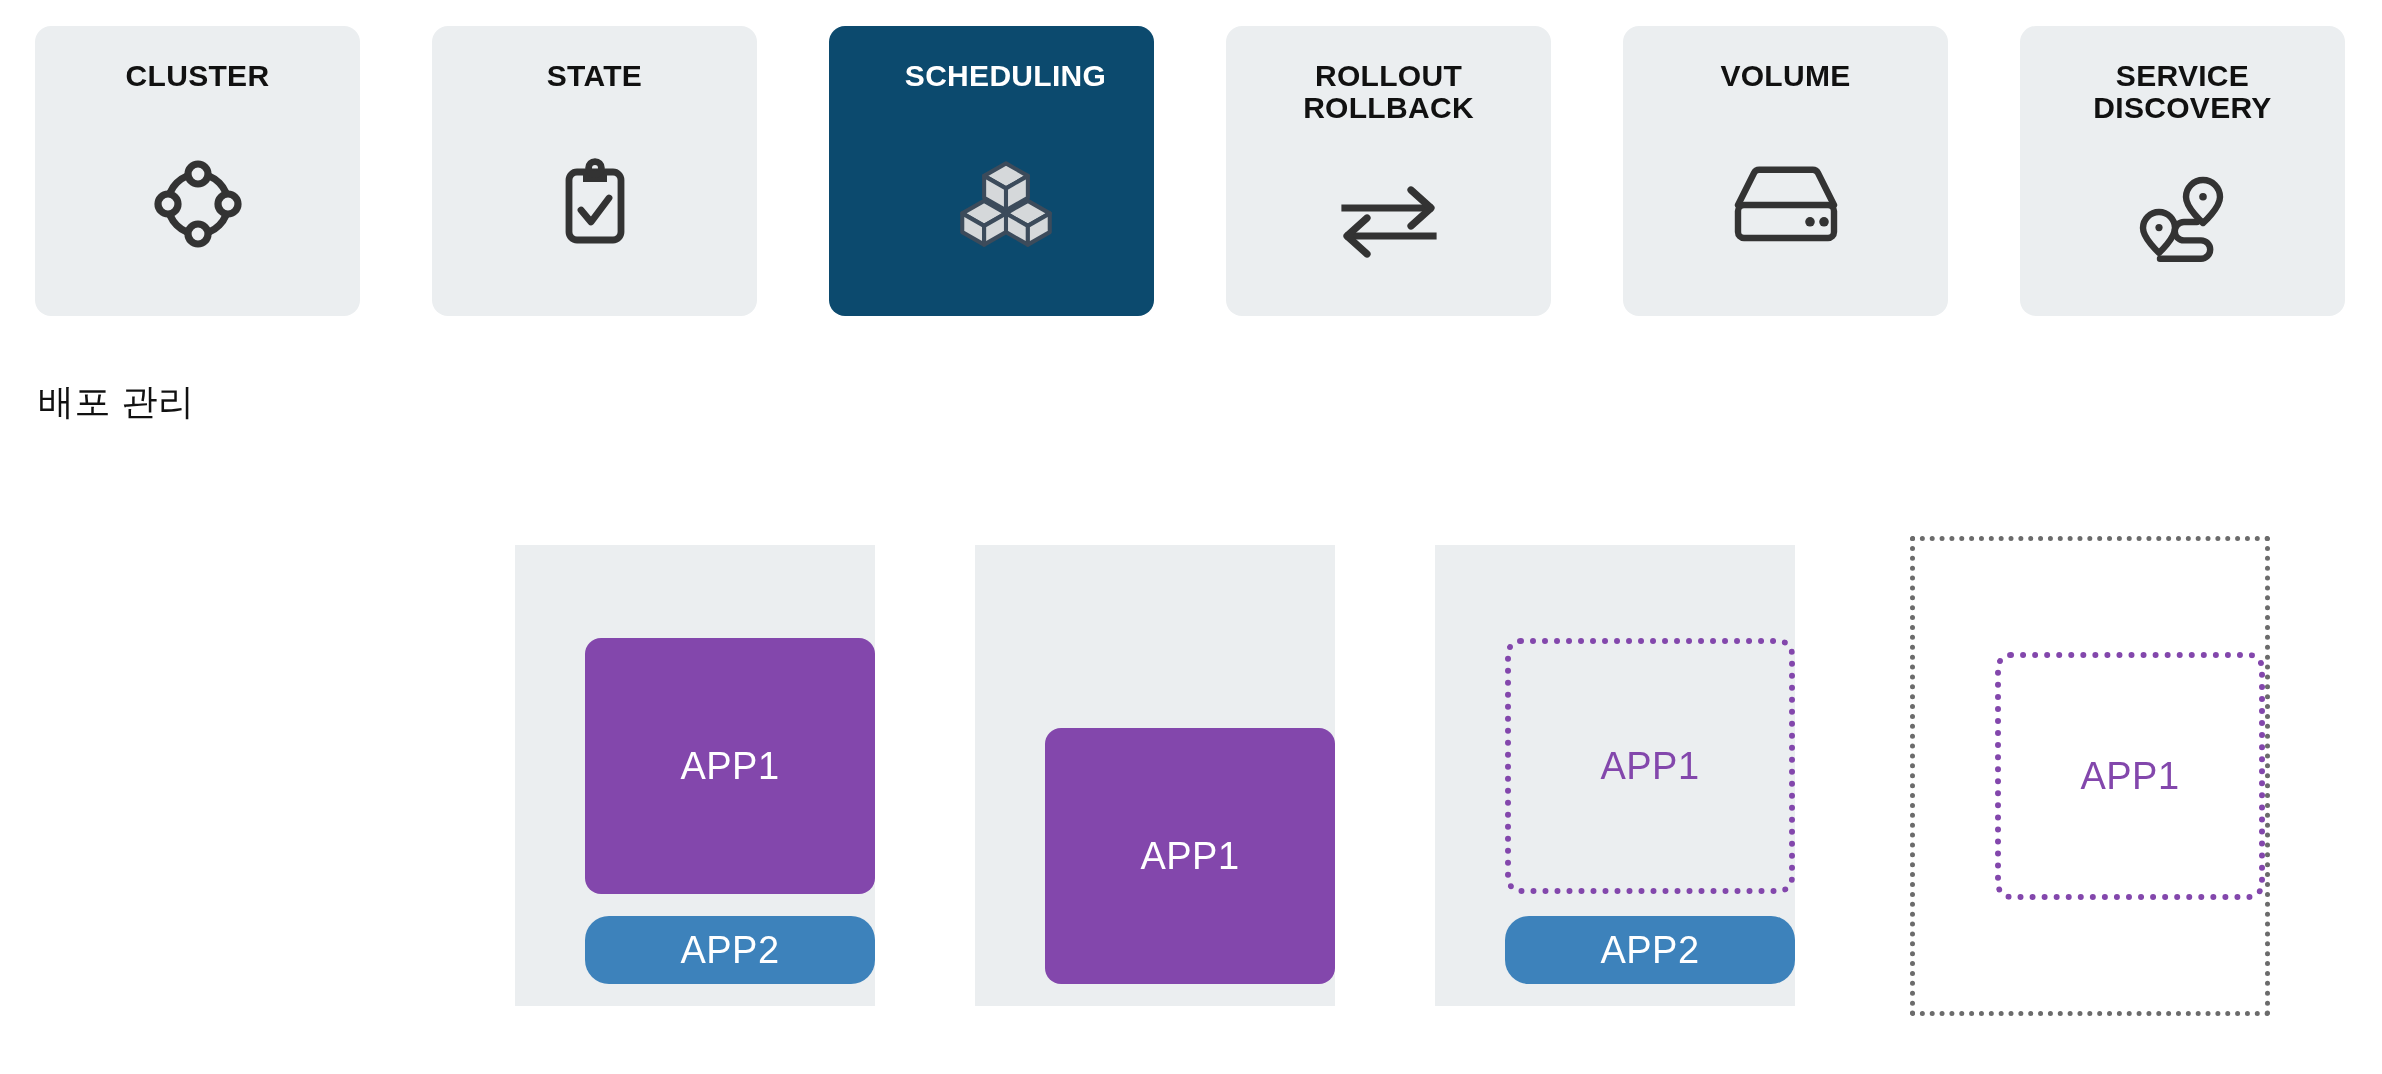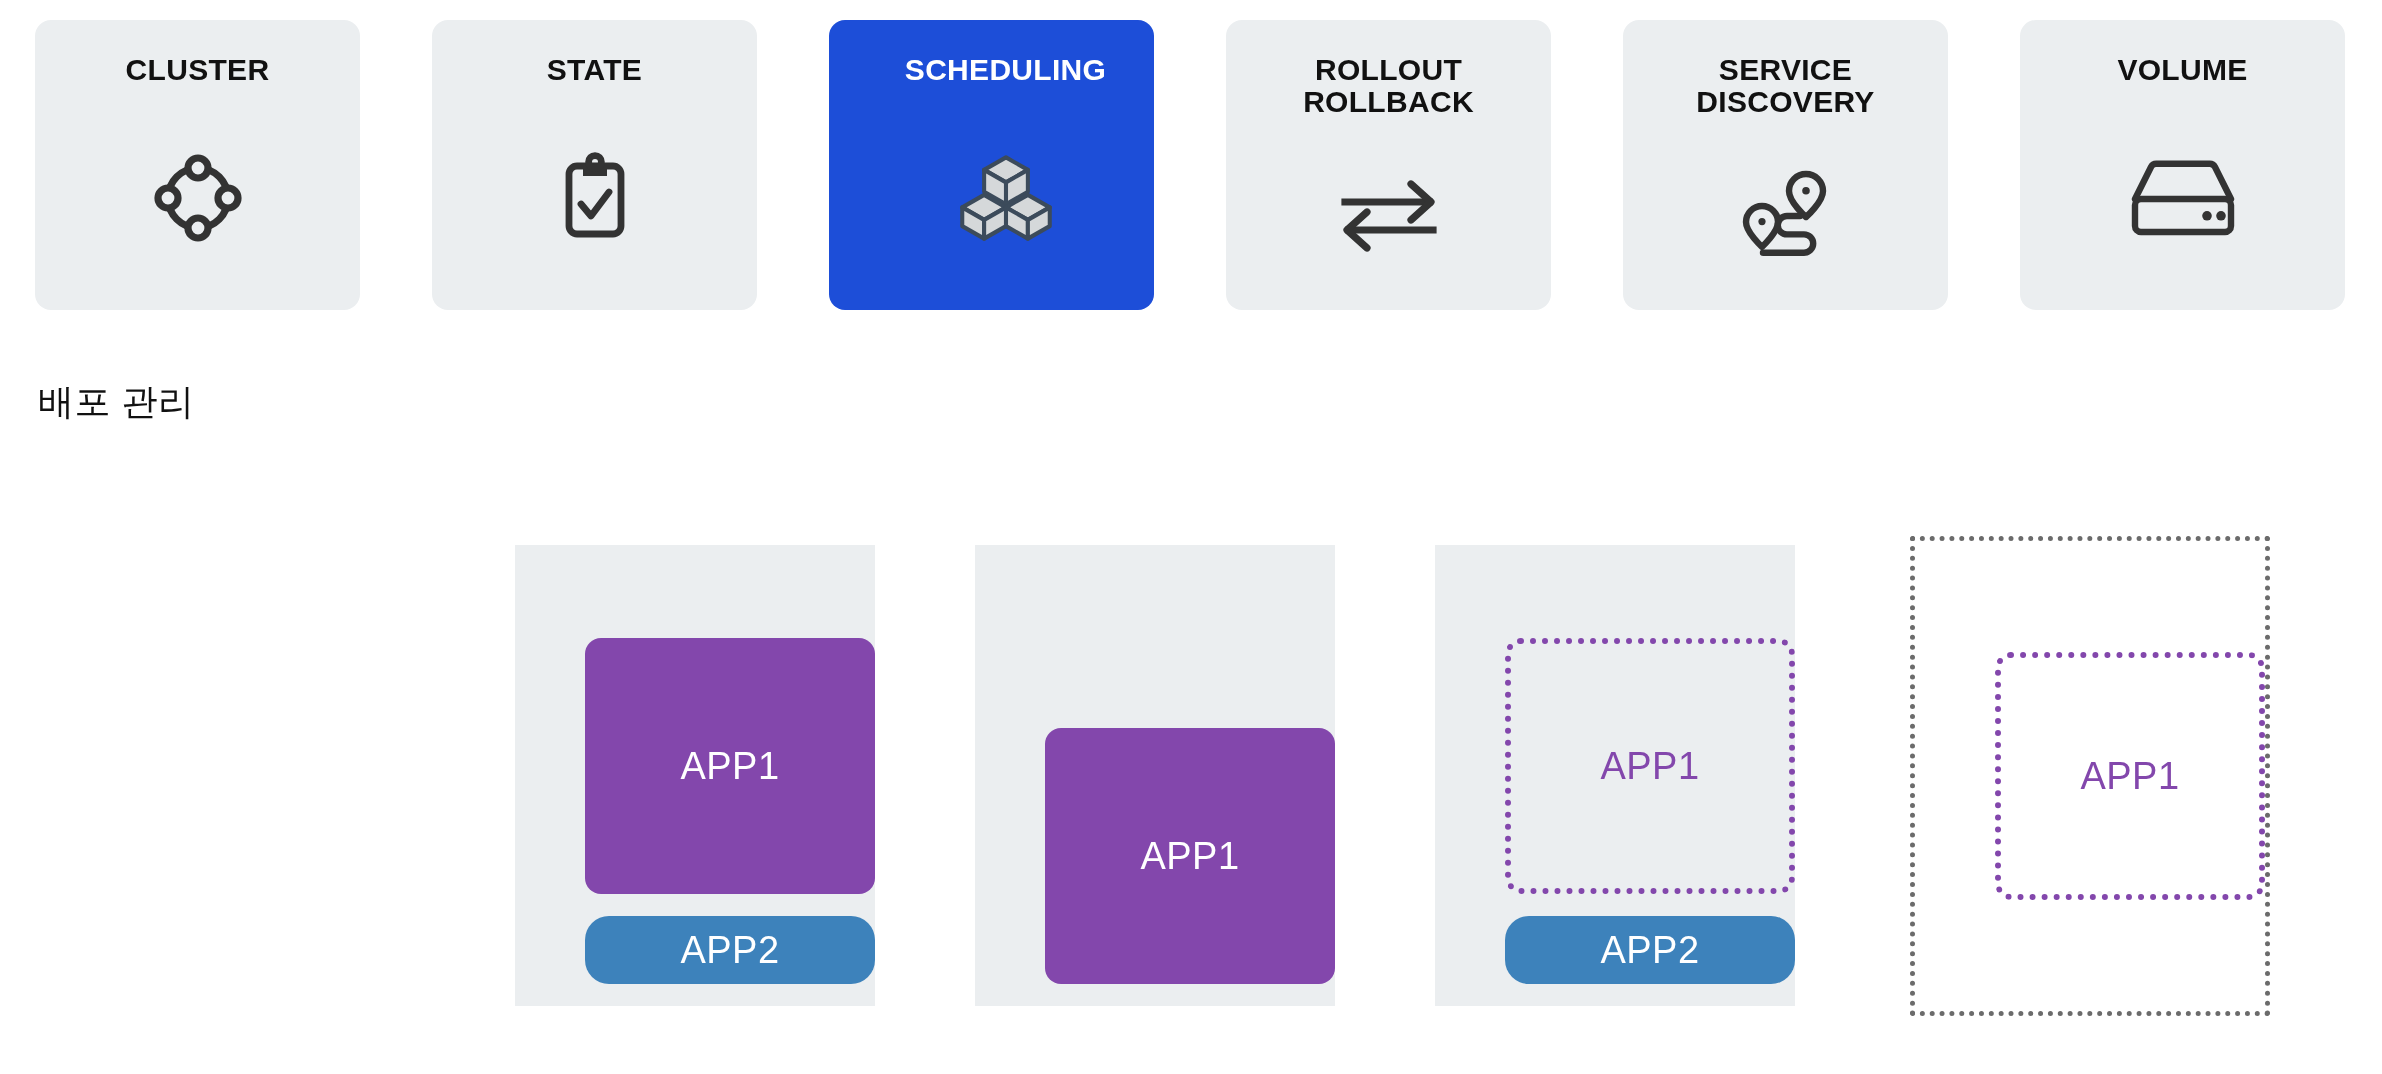--- a/index.html
+++ b/index.html
@@ -12,39 +12,39 @@
     height: 1074px;
     font-family: "Liberation Sans", "DejaVu Sans", sans-serif;
     position: relative;
     overflow: hidden;
   }
 
   
   #concept-row {
     position: absolute;
     left: 35px;
-    top: 20px;
+    top: 26px;
     width: 2312px;
     height: 290px;
     display: flex;
     gap: 72px;
   }
   .concept-card {
     width: 325px;
     height: 290px;
     border-radius: 16px;
     background: #ebeef0;
     box-sizing: border-box;
     display: flex;
     flex-direction: column;
     align-items: center;
     padding-top: 34px;
   }
   .concept-card.active {
-    background: #1d4ed8;
+    background: #0c4a6e;
     padding-left: 28px;
   }
   .card-label {
     font-size: 30px;
     font-weight: bold;
     letter-spacing: 0.3px;
     color: #111111;
     text-align: center;
     line-height: 1.06;
     text-transform: uppercase;
@@ -200,45 +200,45 @@
       <svg width="104" height="80" viewBox="0 0 52 40" fill="none" stroke="#333333" stroke-width="3.6" stroke-linecap="square" stroke-linejoin="miter">
         <path d="M4 14 H46"></path>
         <path d="M37 5 L47 14 L37 23" stroke-linecap="round" stroke-linejoin="round"></path>
         <path d="M48 28 H6"></path>
         <path d="M15 19 L5 28 L15 37" stroke-linecap="round" stroke-linejoin="round"></path>
       </svg>
     </div>
   </div>
 
   <div class="concept-card">
+    <div class="card-label">VOLUME</div>
+    <div class="card-icon">
+      <svg width="104" height="78" viewBox="0 0 52 39" fill="none" stroke="#333333" stroke-width="3.2" stroke-linecap="round" stroke-linejoin="round">
+        <path d="M2 20 L10 4 a3 3 0 0 1 2.6 -1.6 h26.8 A3 3 0 0 1 42 4 L50 20"></path>
+        <rect x="2" y="20" width="48" height="16.5" rx="3"></rect>
+        <circle cx="38" cy="28.4" r="2.4" fill="#333333" stroke="none"></circle>
+        <circle cx="45" cy="28.4" r="2.4" fill="#333333" stroke="none"></circle>
+      </svg>
+    </div>
+  </div>
+
+  <div class="concept-card">
     <div class="card-label">SERVICE
 DISCOVERY</div>
     <div class="card-icon">
       <svg width="96" height="96" viewBox="0 0 48 48" fill="none" stroke="#333333" stroke-width="3.2" stroke-linecap="round" stroke-linejoin="round">
         <path d="M34 4 a8.5 8.5 0 0 0 -8.5 8.5 c0 5.5 8.5 13 8.5 13 s8.5 -7.5 8.5 -13 A8.5 8.5 0 0 0 34 4 z"></path>
         <circle cx="34" cy="12.4" r="1.9" fill="#333333" stroke="none"></circle>
         <path d="M12 20 a8 8 0 0 0 -8 8 c0 5.2 8 12.4 8 12.4 s8 -7.2 8 -12.4 a8 8 0 0 0 -8 -8 z"></path>
         <circle cx="12" cy="27.8" r="1.8" fill="#333333" stroke="none"></circle>
         <path d="M31 25 H24.5 a4.6 4.6 0 0 0 0 9.2 H33 a4.6 4.6 0 0 1 0 9.2 H12.5"></path>
       </svg>
     </div>
   </div>
 
-  <div class="concept-card">
-    <div class="card-label">VOLUME</div>
-    <div class="card-icon">
-      <svg width="104" height="78" viewBox="0 0 52 39" fill="none" stroke="#333333" stroke-width="3.2" stroke-linecap="round" stroke-linejoin="round">
-        <path d="M2 20 L10 4 a3 3 0 0 1 2.6 -1.6 h26.8 A3 3 0 0 1 42 4 L50 20"></path>
-        <rect x="2" y="20" width="48" height="16.5" rx="3"></rect>
-        <circle cx="38" cy="28.4" r="2.4" fill="#333333" stroke="none"></circle>
-        <circle cx="45" cy="28.4" r="2.4" fill="#333333" stroke="none"></circle>
-      </svg>
-    </div>
-  </div>
-
 </div>
 
 <div id="section-title">배포 관리</div>
 
 <div id="panel-row">
 
   <div class="panel filled" style="left:0px;">
     <div class="app-box app1">APP1</div>
     <div class="app-box app2">APP2</div>
   </div>

